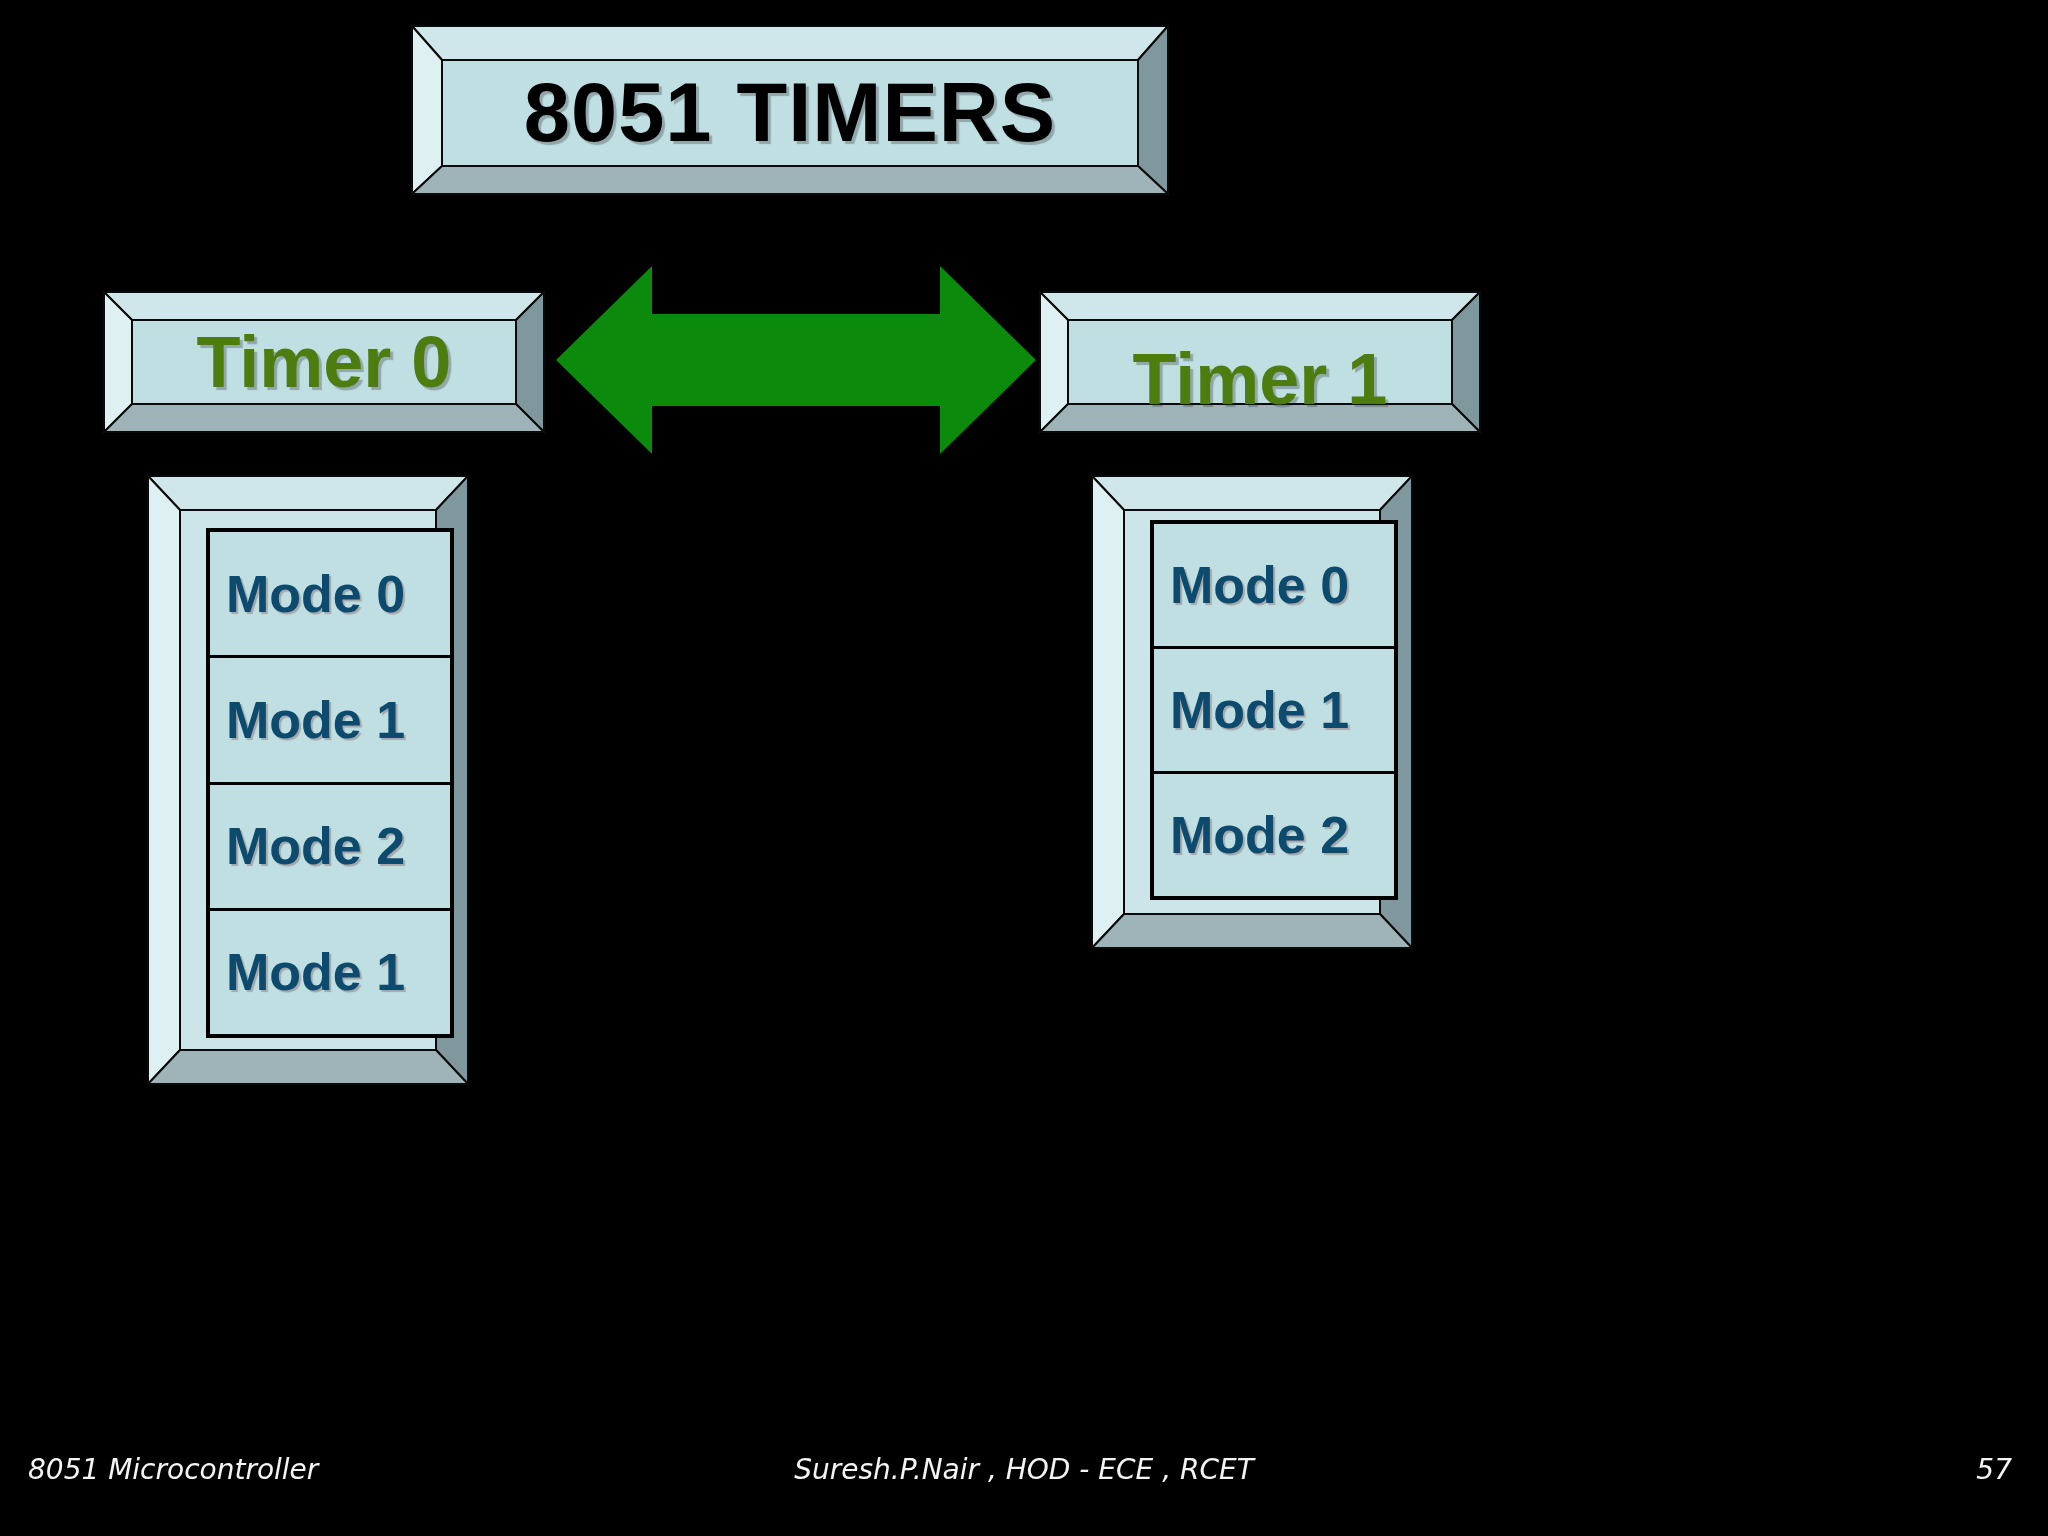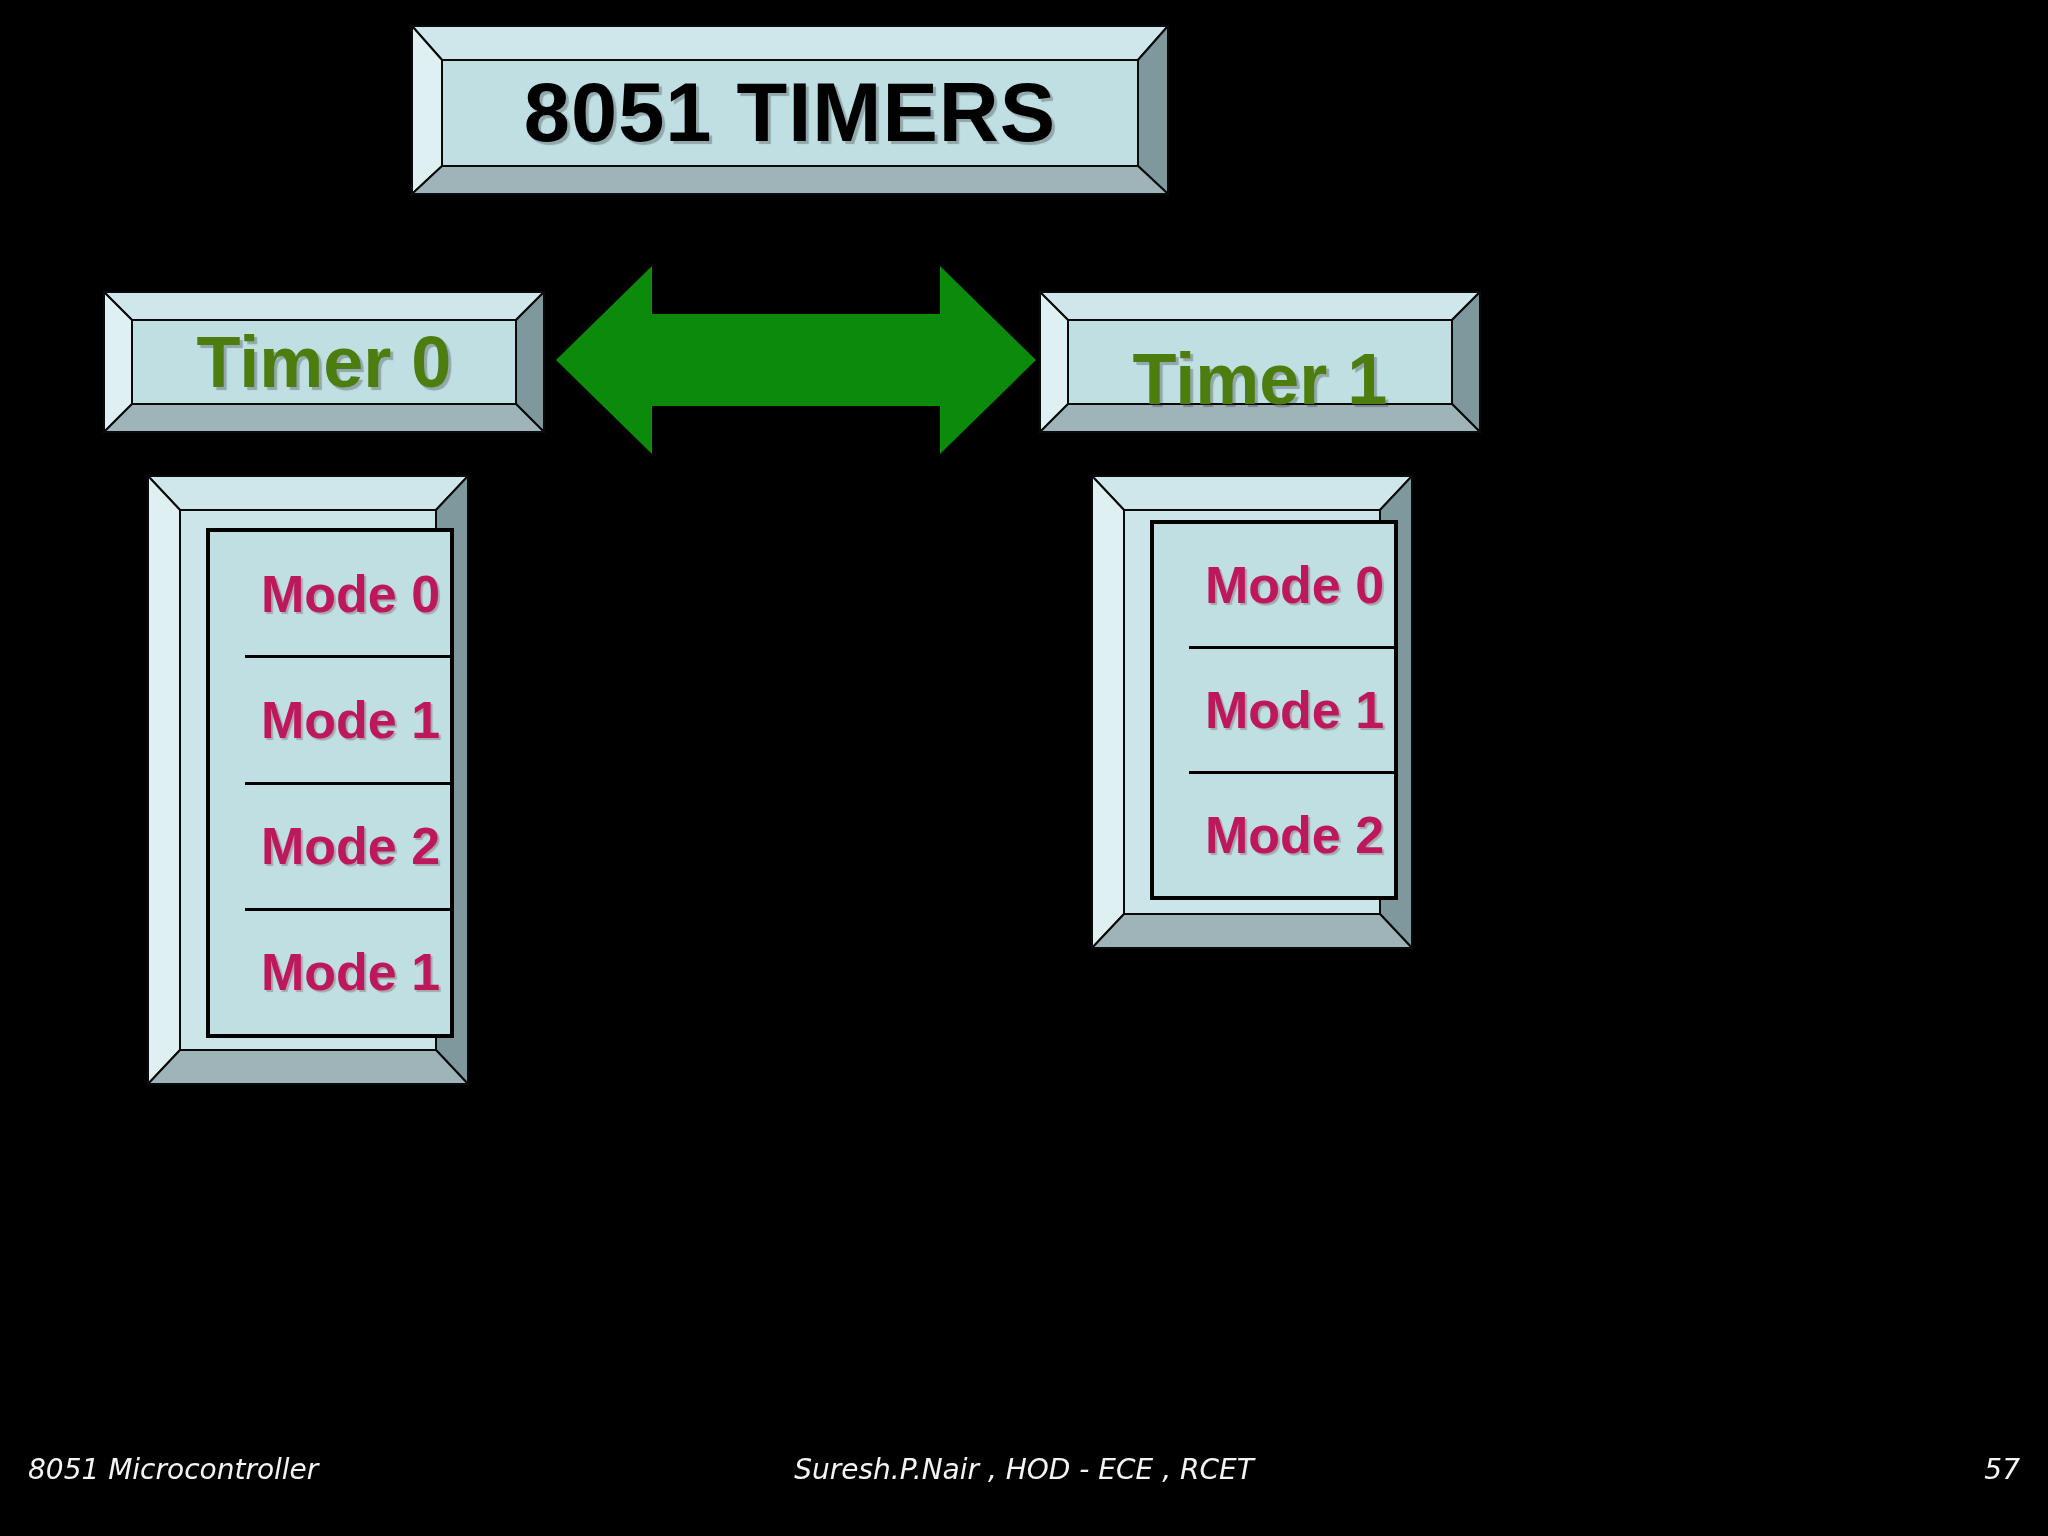--- a/index.html
+++ b/index.html
@@ -95,23 +95,22 @@
 
   .mode-row {
     flex: 1 1 0;
     border-bottom: 3px solid #000000;
     display: flex;
     align-items: center;
     padding-left: 16px;
     box-sizing: border-box;
     font-size: 52px;
     font-weight: bold;
-    color: #be185d;
+    color: #0c4a6e;
     text-shadow: 2px 2px 1px rgba(90,0,0,0.25);
-    margin-left: 35px;
   }
   .mode-row:last-child { border-bottom: none; }
 
   
   #green-arrow {
     position: absolute;
     left: 556px;
     top: 248px;
     width: 480px;
     height: 224px;
@@ -125,21 +124,21 @@
     bottom: 0;
     width: 2048px;
     height: 96px;
     color: #f4f4f4;
     font-family: "DejaVu Sans", sans-serif;
     font-size: 28px;
     font-style: italic;
   }
   #footer .f-left   { position: absolute; left: 28px;  bottom: 10px; }
   #footer .f-center { position: absolute; left: 50%; transform: translateX(-50%); bottom: 10px; white-space: nowrap; }
-  #footer .f-right  { position: absolute; right: 28px; bottom: 10px; text-align: right; }
+  #footer .f-right  { position: absolute; right: 36px; bottom: 10px; text-align: right; }
 </style>
 </head>
 <body>
 
 <div id="slide">
 
   <div class="bevel" id="title-plate">
     <svg class="bevsvg" width="756" height="168" viewBox="0 0 756 168">
 
       <polygon points="0,0 756,0 726,34 30,34" fill="#cfe7ea" stroke="#0a0a0a" stroke-width="2"></polygon>

